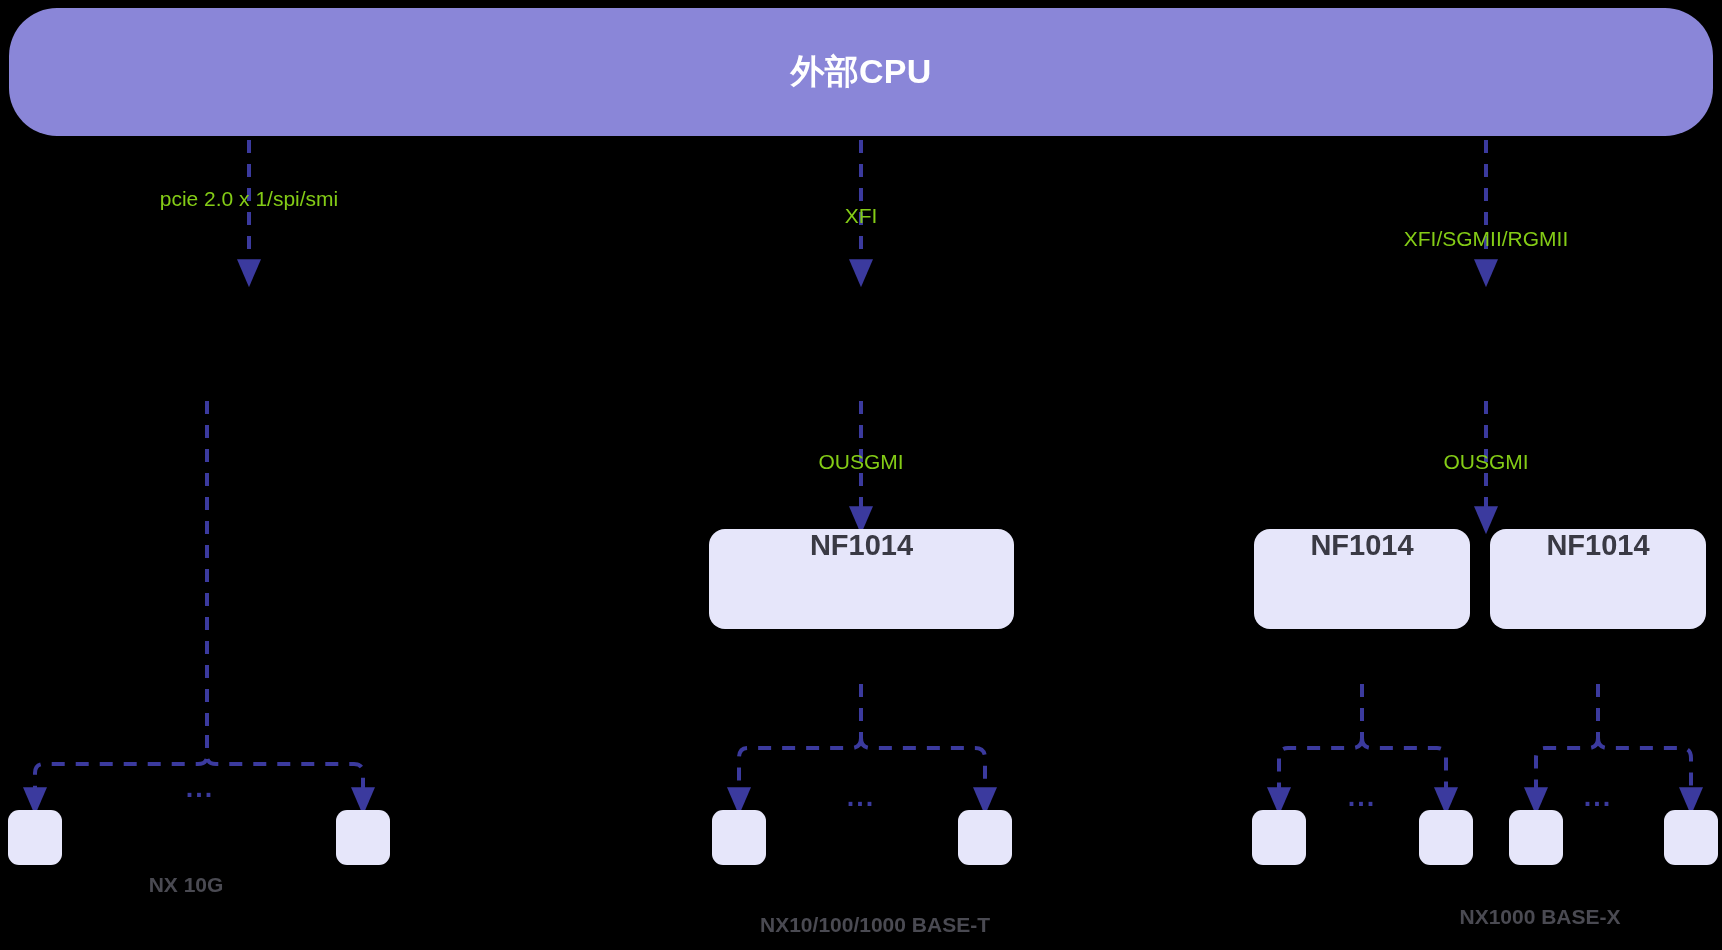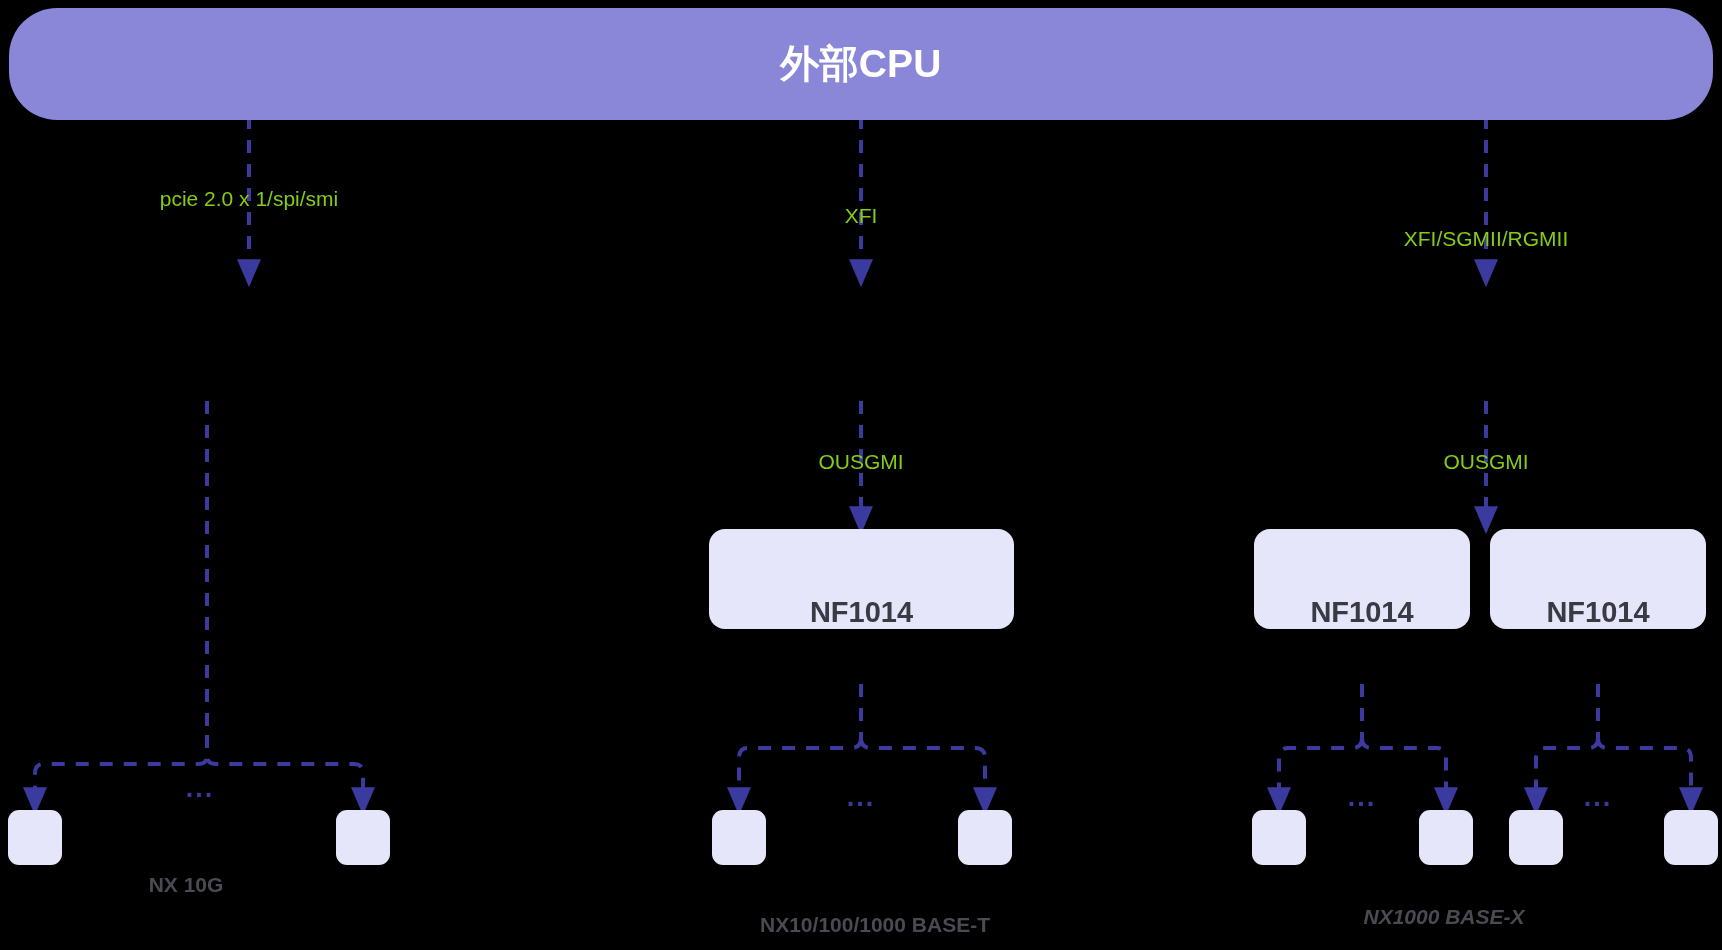--- a/index.html
+++ b/index.html
@@ -31,36 +31,36 @@
     border-radius: 48px;
     display: flex;
     align-items: center;
     justify-content: center;
     color: #ffffff;
     font-weight: bold;
     letter-spacing: 0.2px;
   }
   #bar-cpu {
     left: 9px; top: 8px;
-    width: 1704px; height: 112px;
-    font-size: 39px;
+    width: 1704px; height: 128px;
+    font-size: 34px;
   }
   #bar-switch {
     left: 9px; top: 291px;
     width: 1704px; height: 108px;
     font-size: 31px;
   }
 
   
   .chip {
     position: absolute;
     background: #e6e6fa;
     border-radius: 16px;
     display: flex;
-    align-items: flex-end;
+    align-items: flex-start;
     justify-content: center;
     color: #3a3a44;
     font-weight: bold;
     font-size: 29px;
     height: 100px;
   }
 
   
   .port {
     position: absolute;
@@ -170,15 +170,15 @@
   <div class="port" style="left:336px;  top:810px;"></div>
   <div class="port" style="left:712px;  top:810px;"></div>
   <div class="port" style="left:958px;  top:810px;"></div>
   <div class="port" style="left:1252px; top:810px;"></div>
   <div class="port" style="left:1419px; top:810px;"></div>
   <div class="port" style="left:1509px; top:810px;"></div>
   <div class="port" style="left:1664px; top:810px;"></div>
 
   <div class="caption" style="left:186px; top:873px;">NX 10G</div>
   <div class="caption" style="left:875px; top:905px;margin-top:8px;">NX10/100/1000 BASE-T</div>
-  <div class="caption" style="left:1444px; top:905px;font-style:italic;">NX1000 BASE-X</div>
+  <div class="caption" style="left:1540px; top:905px;">NX1000 BASE-X</div>
 
 </div>
 
 </body></html>

